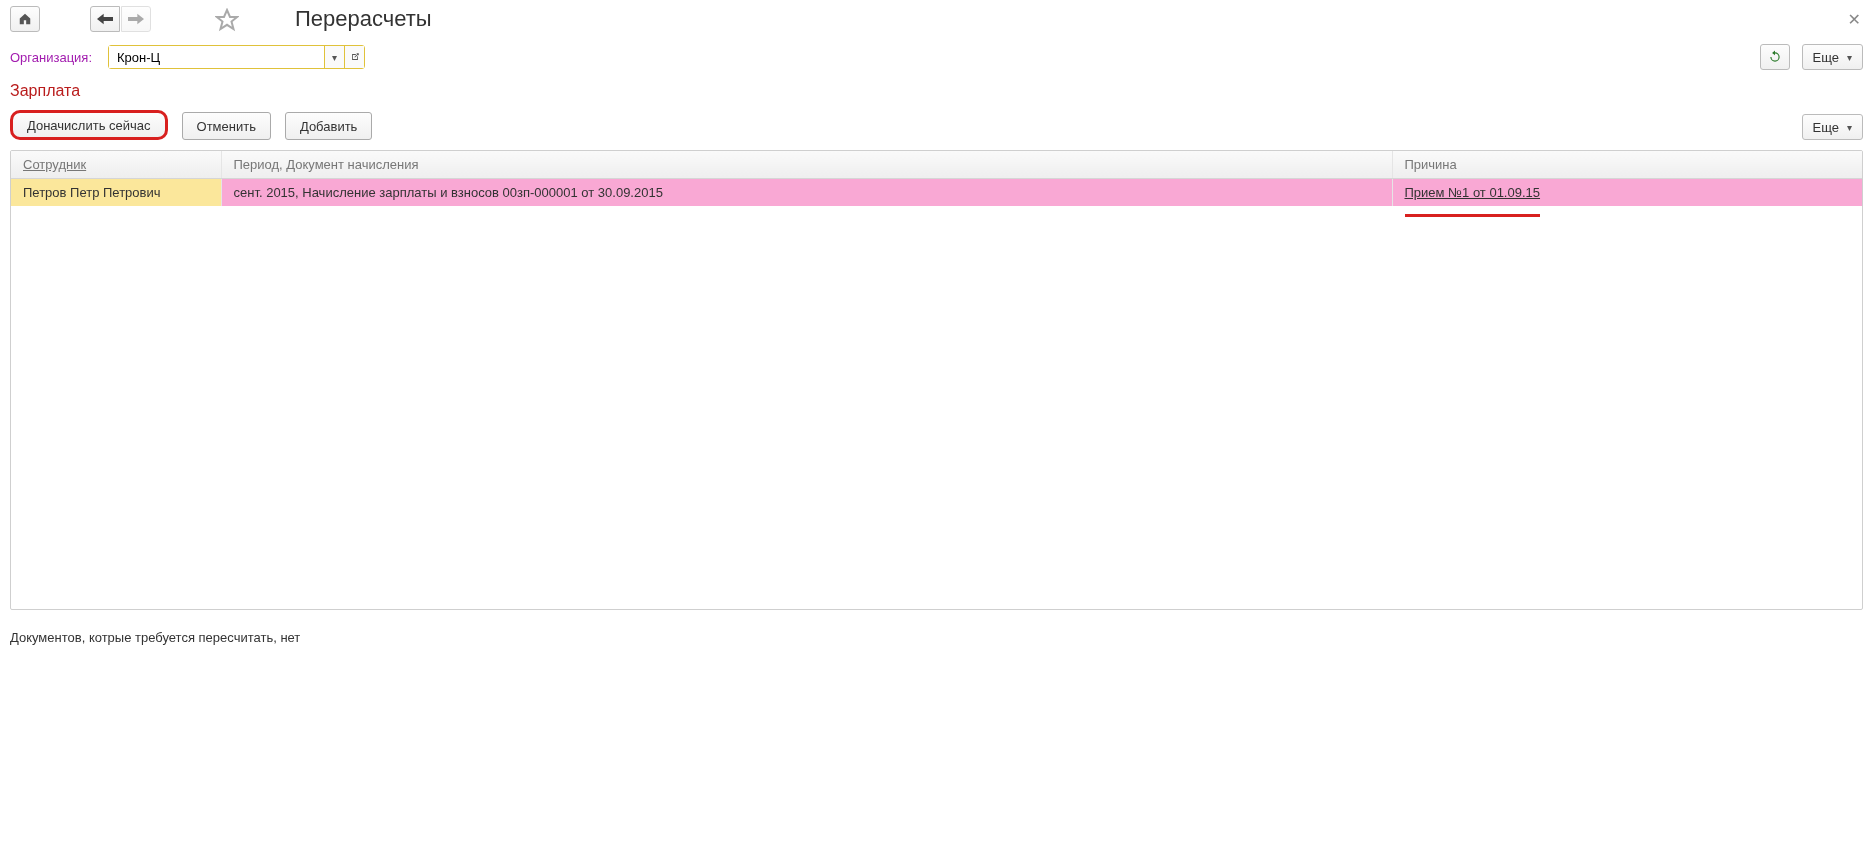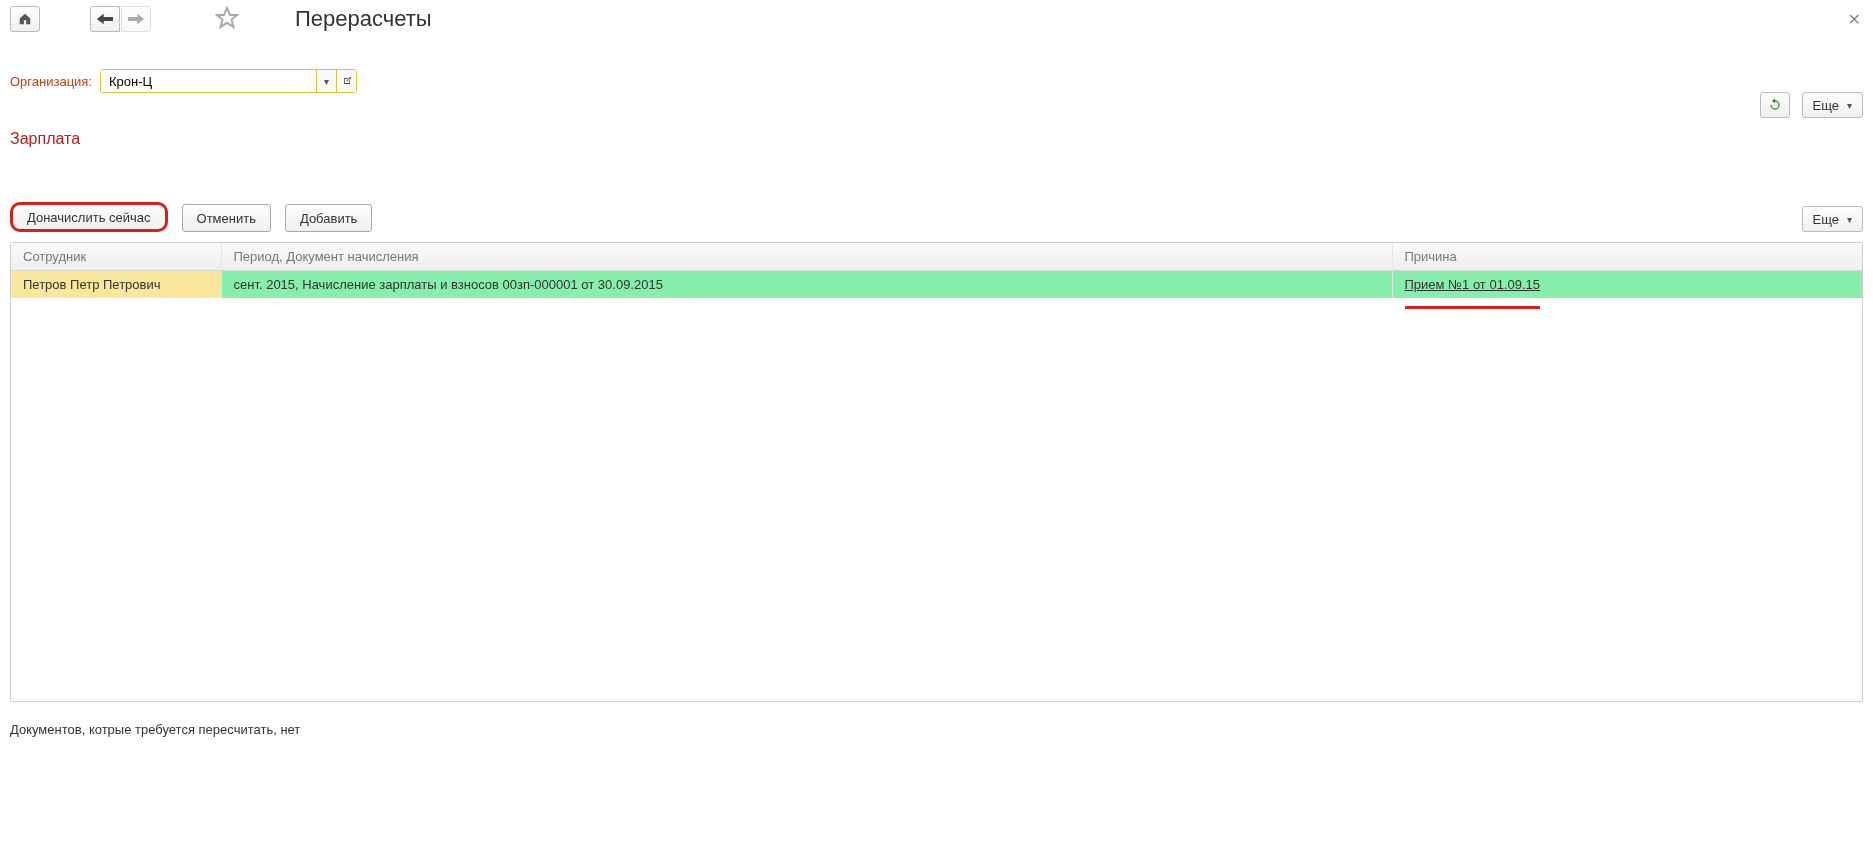--- a/index.html
+++ b/index.html
@@ -6,21 +6,21 @@
   body {
     margin: 0;
     padding: 0;
     font-family: Arial, sans-serif;
     font-size: 13px;
     color: #333;
     background: #fff;
   }
   .title-bar {
     display: flex;
-    align-items: flex-start;
+    align-items: flex-end;
     padding: 6px 10px;
     position: relative;
     gap: 48px;
   }
   .nav-btn {
     display: inline-flex;
     align-items: center;
     justify-content: center;
     width: 30px;
     height: 26px;
@@ -35,21 +35,21 @@
   .nav-group .nav-btn:last-child  { border-top-left-radius: 0; border-bottom-left-radius: 0; margin-left: -1px; }
   .nav-btn.disabled { opacity: 0.45; cursor: default; }
   .star-icon { width: 24px; height: 24px; fill: none; stroke: #aaa; stroke-width: 2; margin: 0 8px 0 4px; cursor: pointer; }
   .page-title { font-size: 22px; color: #333; }
   .close-x { position: absolute; right: 12px; top: 10px; font-size: 16px; color: #888; cursor: pointer; }
   .filter-row {
     display: flex;
     align-items: center;
     padding: 6px 10px 10px 10px;
   }
-  .filter-label { margin-right: 8px; color: #c2410c; }
+  .filter-label { margin-right: 16px; color: #a21caf; }
   .org-field {
     display: flex;
     align-items: stretch;
     border: 1px solid #e0c23a;
     border-radius: 3px;
     height: 24px;
     background: #fff;
   }
   .org-input {
     border: none;
@@ -62,21 +62,21 @@
     width: 20px;
     border-left: 1px solid #e0c23a;
     display: flex;
     align-items: center;
     justify-content: center;
     background: #fafafa;
     cursor: pointer;
     font-size: 10px;
     color: #555;
   }
-  .right-tools { margin-left: auto; display: flex; gap: 12px; margin-top: 48px; }
+  .right-tools { margin-left: auto; display: flex; gap: 12px; }
   .small-btn {
     display: inline-flex;
     align-items: center;
     height: 26px;
     padding: 0 10px;
     border: 1px solid #bbb;
     border-radius: 3px;
     background: linear-gradient(#fdfdfd, #f0f0f0);
     cursor: pointer;
     font-size: 13px;
@@ -122,24 +122,24 @@
     text-align: left;
     font-weight: normal;
     color: #777;
     background: linear-gradient(#fafafa, #eee);
     border-bottom: 1px solid #d5d5d5;
     padding: 6px 12px;
     font-size: 13px;
   }
   table.grid th + th, table.grid td + td { border-left: 1px solid #e5e5e5; }
   table.grid td { padding: 6px 12px; font-size: 13px; }
-  tr.row-hl { background: #86efac; }
+  tr.row-hl { background: #f9a8d4; }
   td.emp-cell { background: #fbe79b; }
   .reason-link { text-decoration: underline; color: #333; border-bottom: 3px solid #d8201f; padding-bottom: 14px; }
-  .col-emp { width: 210px; }
+  .col-emp { width: 210px; text-decoration: underline; }
   .col-period { }
   .col-reason { width: 470px; }
   .footer-block { padding: 14px 10px 20px 10px; }
   .footer-msg { color: #333; font-size: 13px; margin-top: 6px; }
   svg.icon { display: block; }
 </style>
 </head>
 <body>
 
 <div class="title-bar">

